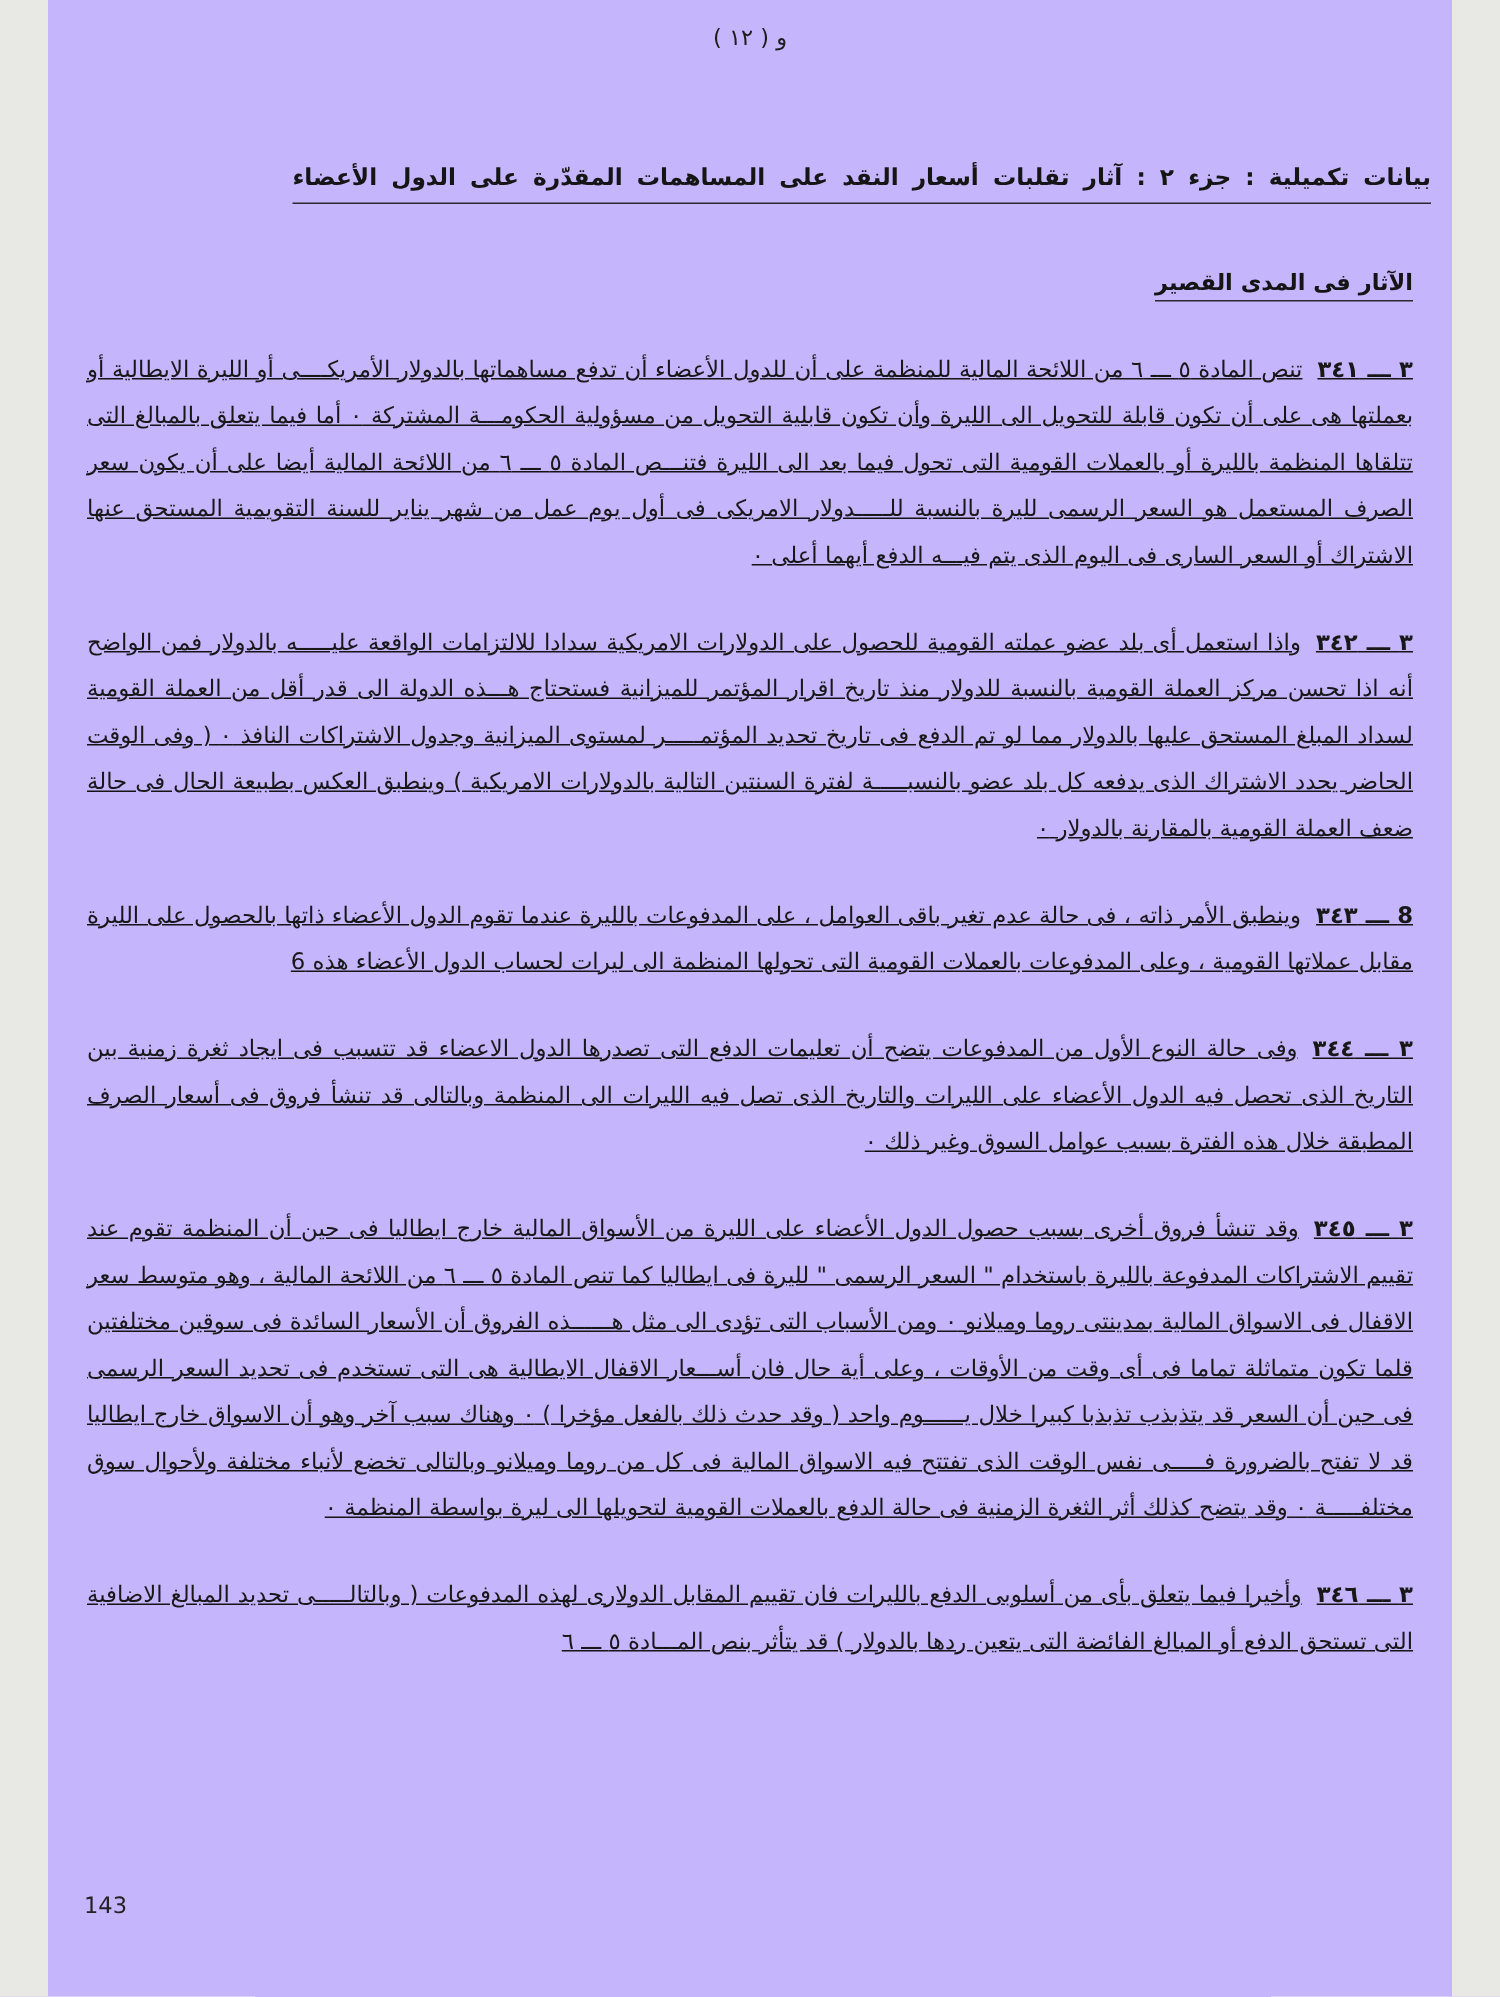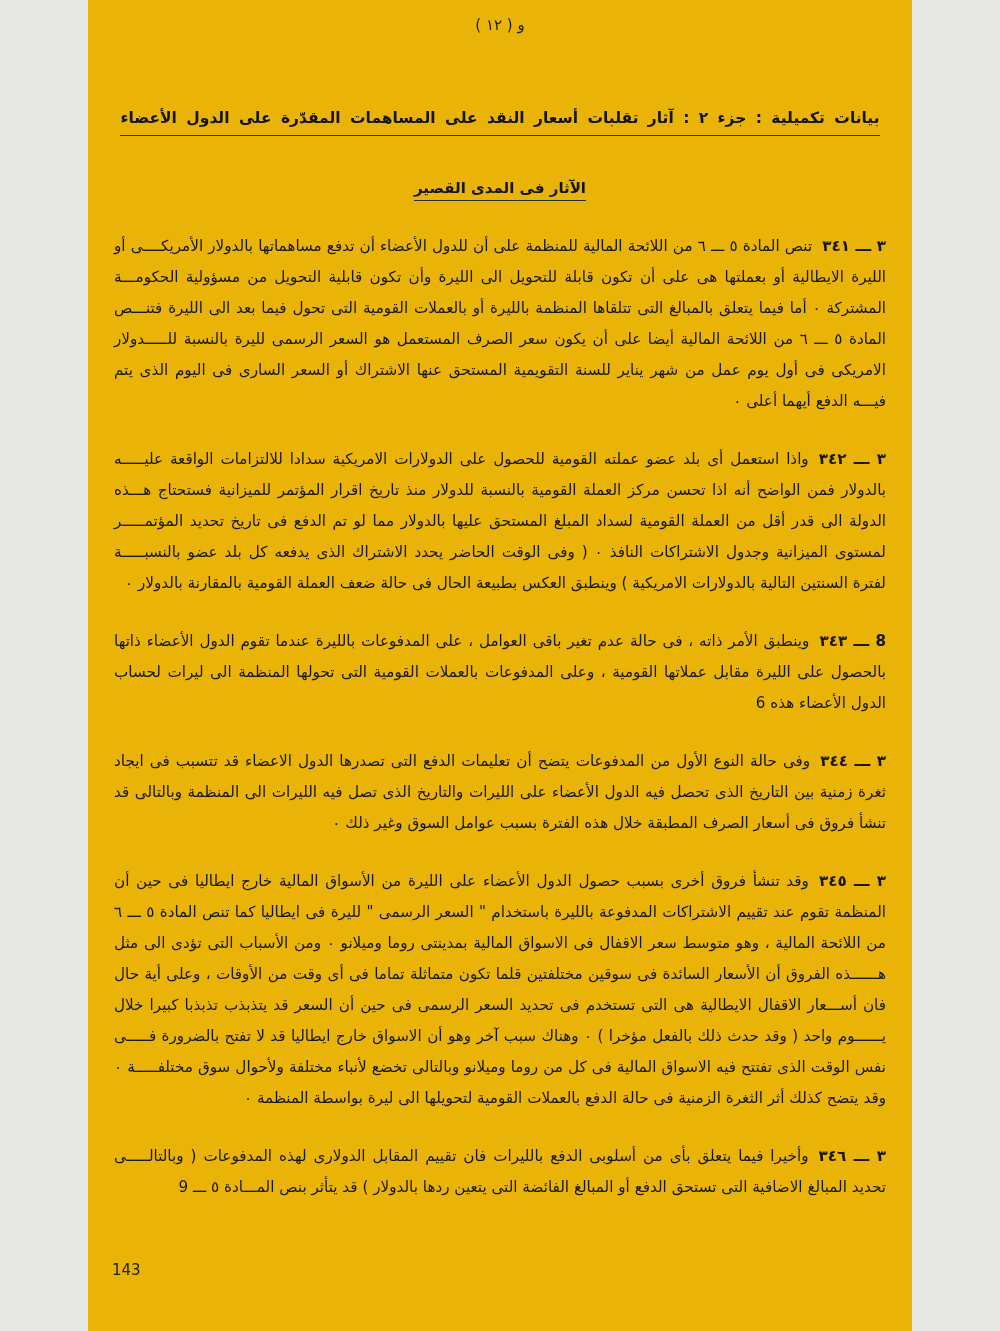--- a/index.html
+++ b/index.html
@@ -2,63 +2,64 @@
 <html lang="ar" dir="rtl"><head>
 <meta charset="utf-8">
 <style>
   html, body {
     margin: 0;
     padding: 0;
     background: #e8e8e4;
   }
   .page {
     position: relative;
-    width: 824px;
+    width: 936px;
     height: 1331px;
     margin: 0 auto;
-    background: #eab308;
+    background: #c4b5fd;
     color: #151515;
     font-family: "DejaVu Sans", sans-serif;
     direction: rtl;
     overflow: hidden;
     box-sizing: border-box;
   }
   .page-marker {
     text-align: center;
     padding-top: 16px;
     font-size: 15px;
     letter-spacing: 1px;
     color: #1c1c1c;
   }
   .doc-title-wrap {
-    margin: 72px 26px 0 26px;
-    text-align: center;
+    margin: 72px 14px 0 26px;
+    text-align: right;
   }
   .doc-title {
     display: inline-block;
     font-size: 15.5px;
     font-weight: 700;
     line-height: 1.6;
     border-bottom: 1.5px solid #2a2a2a;
     padding-bottom: 4px;
     word-spacing: 4px;
   }
   .section-heading-wrap {
     margin: 42px 26px 0 26px;
-    text-align: center;
+    text-align: right;
   }
   .section-heading {
     display: inline-block;
     font-size: 15px;
     font-weight: 600;
     border-bottom: 1.3px solid #2a2a2a;
     padding-bottom: 3px;
   }
   .paragraphs {
     margin: 30px 26px 0 26px;
+    text-decoration: underline;
   }
   .para {
     margin: 0 0 27px 0;
     font-size: 15.2px;
     line-height: 31px;
     text-align: justify;
     text-justify: inter-word;
     color: #181818;
   }
   .para-num {
@@ -95,19 +96,19 @@
     <p class="para"><span class="para-num">٣ ـــ ٣٤١</span><span>تنص المادة ٥ ـــ ٦ من اللائحة المالية للمنظمة على أن للدول الأعضاء أن تدفع مساهماتها بالدولار الأمريكــــى أو الليرة الايطالية أو بعملتها هى على أن تكون قابلة للتحويل الى الليرة وأن تكون قابلية التحويل من مسؤولية الحكومـــة المشتركة ٠ أما فيما يتعلق بالمبالغ التى تتلقاها المنظمة بالليرة أو بالعملات القومية التى تحول فيما بعد الى الليرة فتنـــص المادة ٥ ـــ ٦ من اللائحة المالية أيضا على أن يكون سعر الصرف المستعمل هو السعر الرسمى لليرة بالنسبة للـــــدولار الامريكى فى أول يوم عمل من شهر يناير للسنة التقويمية المستحق عنها الاشتراك أو السعر السارى فى اليوم الذى يتم فيـــه الدفع أيهما أعلى ٠</span></p>
 
     <p class="para"><span class="para-num">٣ ـــ ٣٤٢</span><span>واذا استعمل أى بلد عضو عملته القومية للحصول على الدولارات الامريكية سدادا للالتزامات الواقعة عليـــــه بالدولار فمن الواضح أنه اذا تحسن مركز العملة القومية بالنسبة للدولار منذ تاريخ اقرار المؤتمر للميزانية فستحتاج هـــذه الدولة الى قدر أقل من العملة القومية لسداد المبلغ المستحق عليها بالدولار مما لو تم الدفع فى تاريخ تحديد المؤتمـــــر لمستوى الميزانية وجدول الاشتراكات النافذ ٠ ( وفى الوقت الحاضر يحدد الاشتراك الذى يدفعه كل بلد عضو بالنسبـــــة لفترة السنتين التالية بالدولارات الامريكية ) وينطبق العكس بطبيعة الحال فى حالة ضعف العملة القومية بالمقارنة بالدولار ٠</span></p>
 
     <p class="para"><span class="para-num">8 ـــ ٣٤٣</span><span>وينطبق الأمر ذاته ، فى حالة عدم تغير باقى العوامل ، على المدفوعات بالليرة عندما تقوم الدول الأعضاء ذاتها بالحصول على الليرة مقابل عملاتها القومية ، وعلى المدفوعات بالعملات القومية التى تحولها المنظمة الى ليرات لحساب الدول الأعضاء هذه 6</span></p>
 
     <p class="para"><span class="para-num">٣ ـــ ٣٤٤</span><span>وفى حالة النوع الأول من المدفوعات يتضح أن تعليمات الدفع التى تصدرها الدول الاعضاء قد تتسبب فى ايجاد ثغرة زمنية بين التاريخ الذى تحصل فيه الدول الأعضاء على الليرات والتاريخ الذى تصل فيه الليرات الى المنظمة وبالتالى قد تنشأ فروق فى أسعار الصرف المطبقة خلال هذه الفترة بسبب عوامل السوق وغير ذلك ٠</span></p>
 
     <p class="para"><span class="para-num">٣ ـــ ٣٤٥</span><span>وقد تنشأ فروق أخرى بسبب حصول الدول الأعضاء على الليرة من الأسواق المالية خارج ايطاليا فى حين أن المنظمة تقوم عند تقييم الاشتراكات المدفوعة بالليرة باستخدام " السعر الرسمى " لليرة فى ايطاليا كما تنص المادة ٥ ـــ ٦ من اللائحة المالية ، وهو متوسط سعر الاقفال فى الاسواق المالية بمدينتى روما وميلانو ٠ ومن الأسباب التى تؤدى الى مثل هــــــذه الفروق أن الأسعار السائدة فى سوقين مختلفتين قلما تكون متماثلة تماما فى أى وقت من الأوقات ، وعلى أية حال فان أســـعار الاقفال الايطالية هى التى تستخدم فى تحديد السعر الرسمى فى حين أن السعر قد يتذبذب تذبذبا كبيرا خلال يــــــوم واحد ( وقد حدث ذلك بالفعل مؤخرا ) ٠ وهناك سبب آخر وهو أن الاسواق خارج ايطاليا قد لا تفتح بالضرورة فـــــى نفس الوقت الذى تفتتح فيه الاسواق المالية فى كل من روما وميلانو وبالتالى تخضع لأنباء مختلفة ولأحوال سوق مختلفـــــة ٠ وقد يتضح كذلك أثر الثغرة الزمنية فى حالة الدفع بالعملات القومية لتحويلها الى ليرة بواسطة المنظمة ٠</span></p>
 
-    <p class="para"><span class="para-num">٣ ـــ ٣٤٦</span><span>وأخيرا فيما يتعلق بأى من أسلوبى الدفع بالليرات فان تقييم المقابل الدولارى لهذه المدفوعات ( وبالتالـــــى تحديد المبالغ الاضافية التى تستحق الدفع أو المبالغ الفائضة التى يتعين ردها بالدولار ) قد يتأثر بنص المـــادة ٥ ـــ 9</span></p>
+    <p class="para"><span class="para-num">٣ ـــ ٣٤٦</span><span>وأخيرا فيما يتعلق بأى من أسلوبى الدفع بالليرات فان تقييم المقابل الدولارى لهذه المدفوعات ( وبالتالـــــى تحديد المبالغ الاضافية التى تستحق الدفع أو المبالغ الفائضة التى يتعين ردها بالدولار ) قد يتأثر بنص المـــادة ٥ ـــ ٦</span></p>
 
   </div>
 
   <div class="page-number">143</div>
 
 </div>
 
 </body></html>

